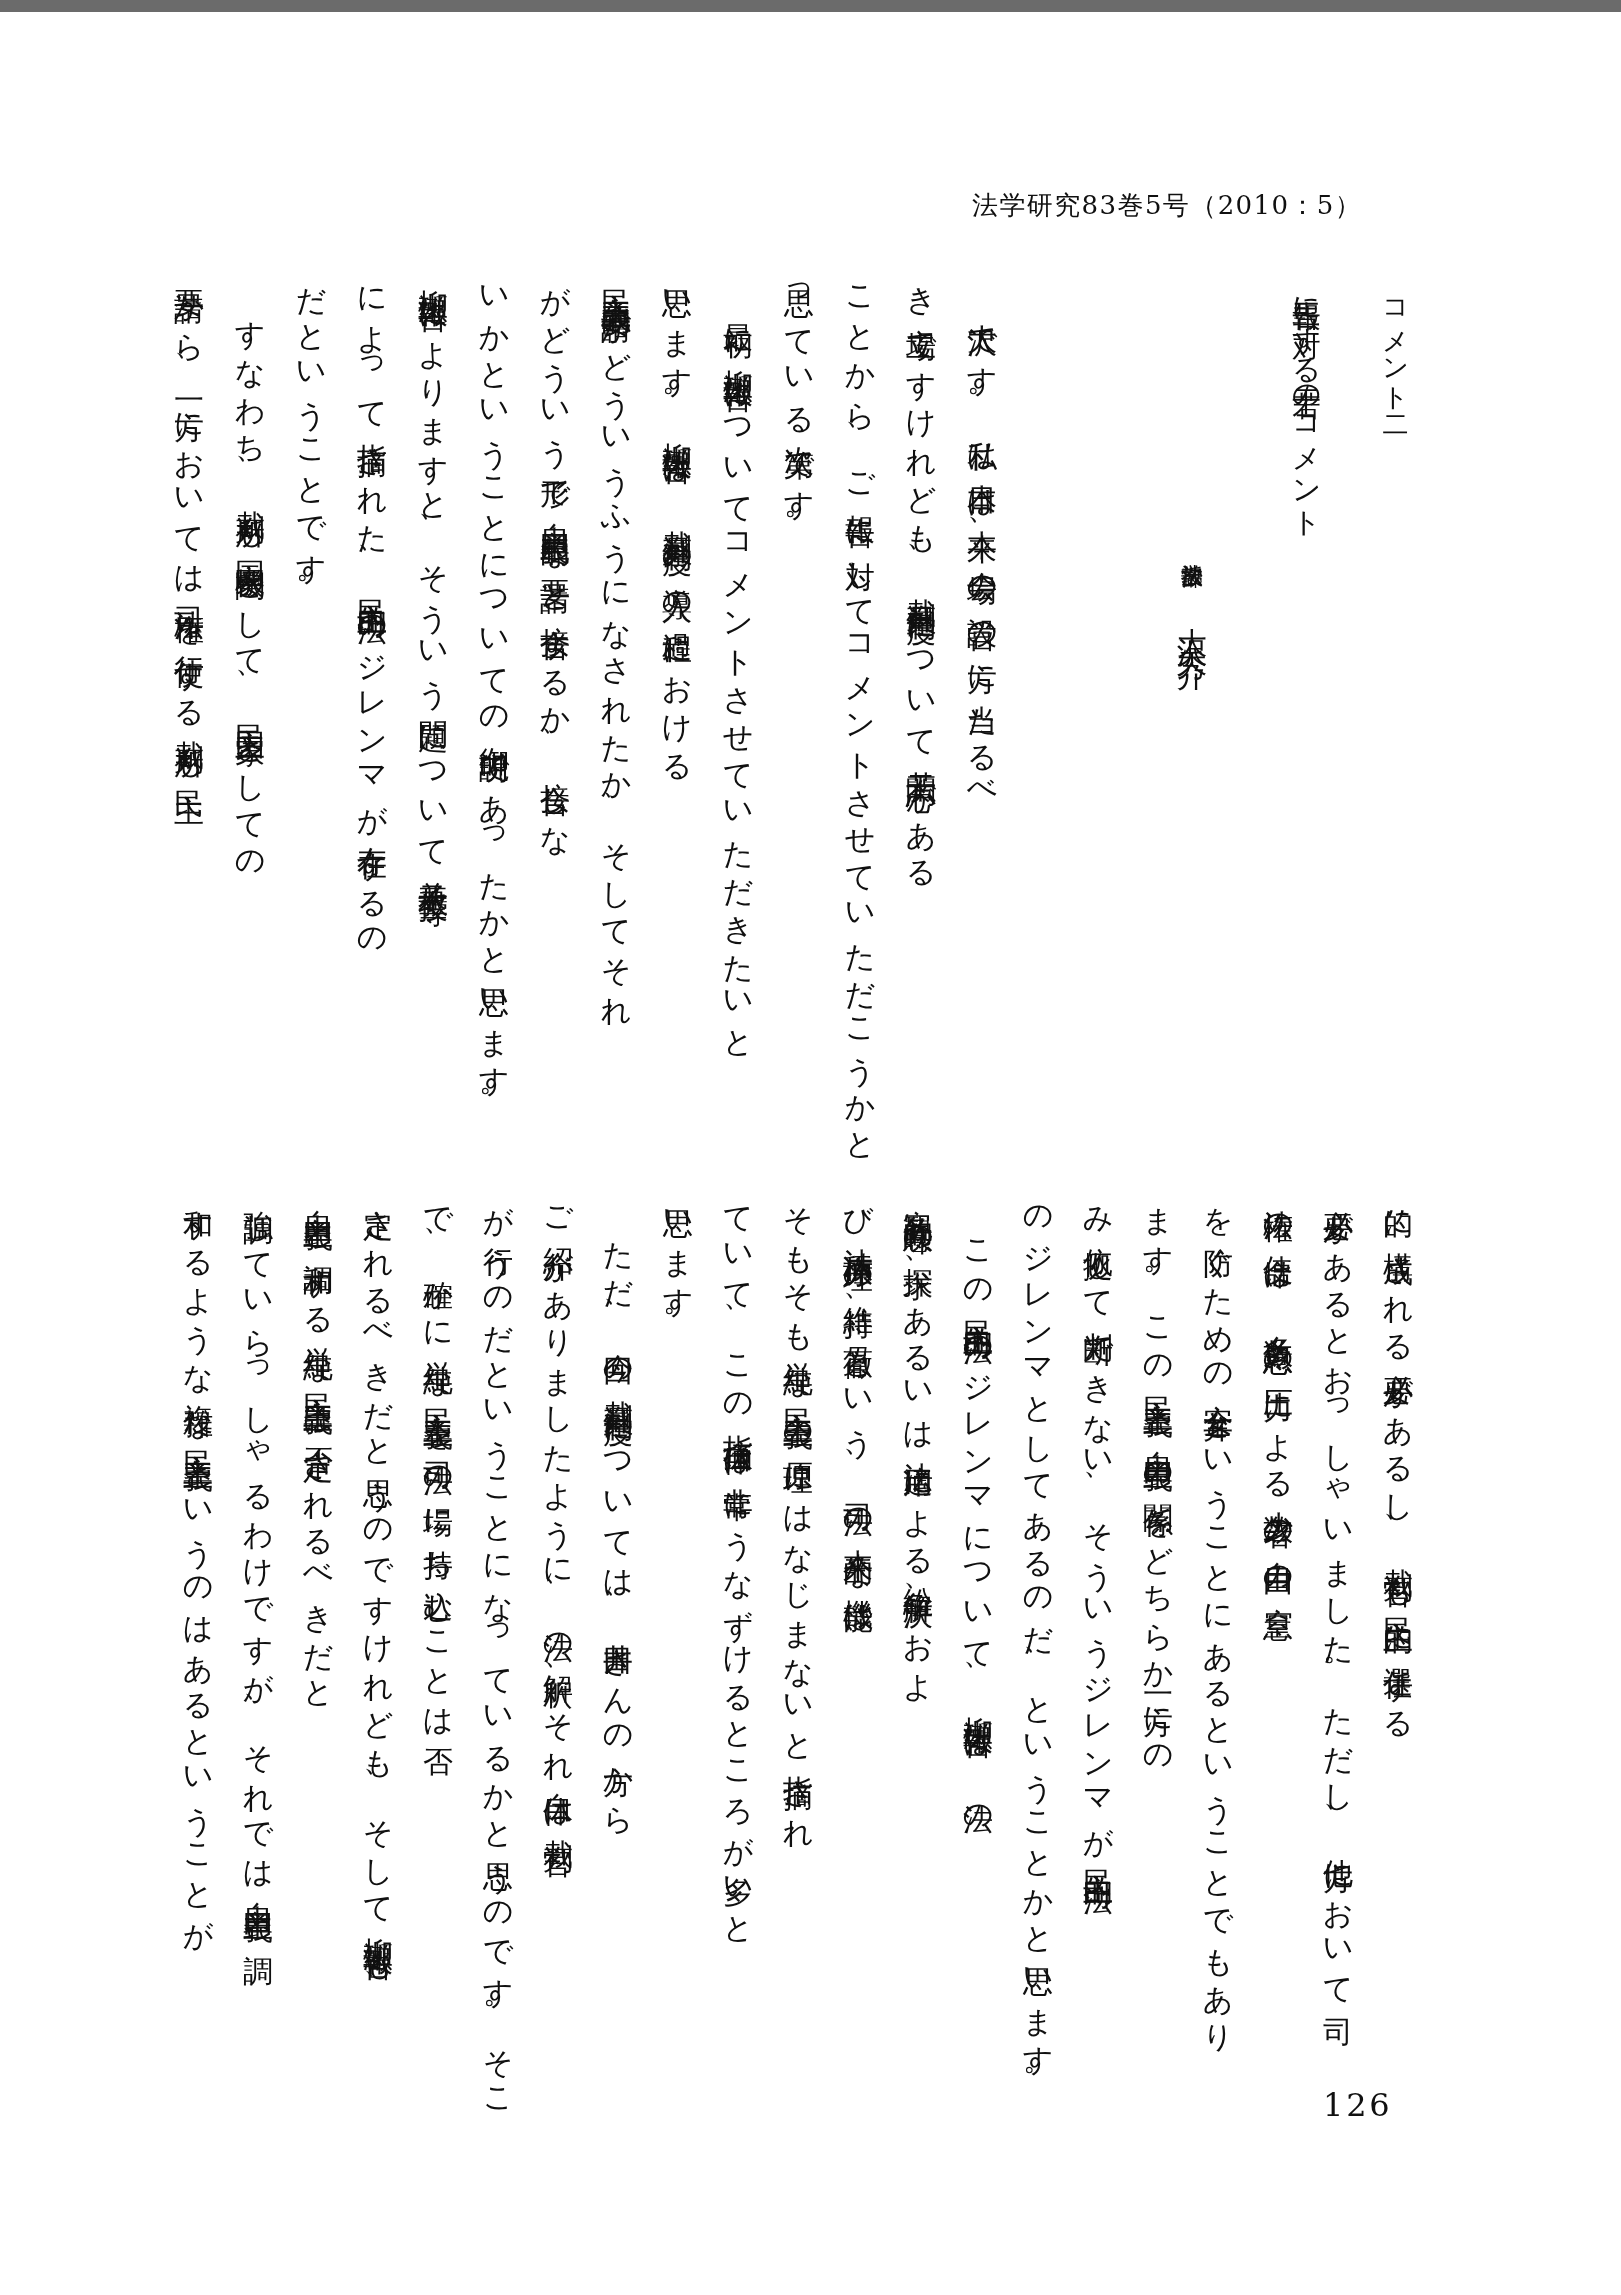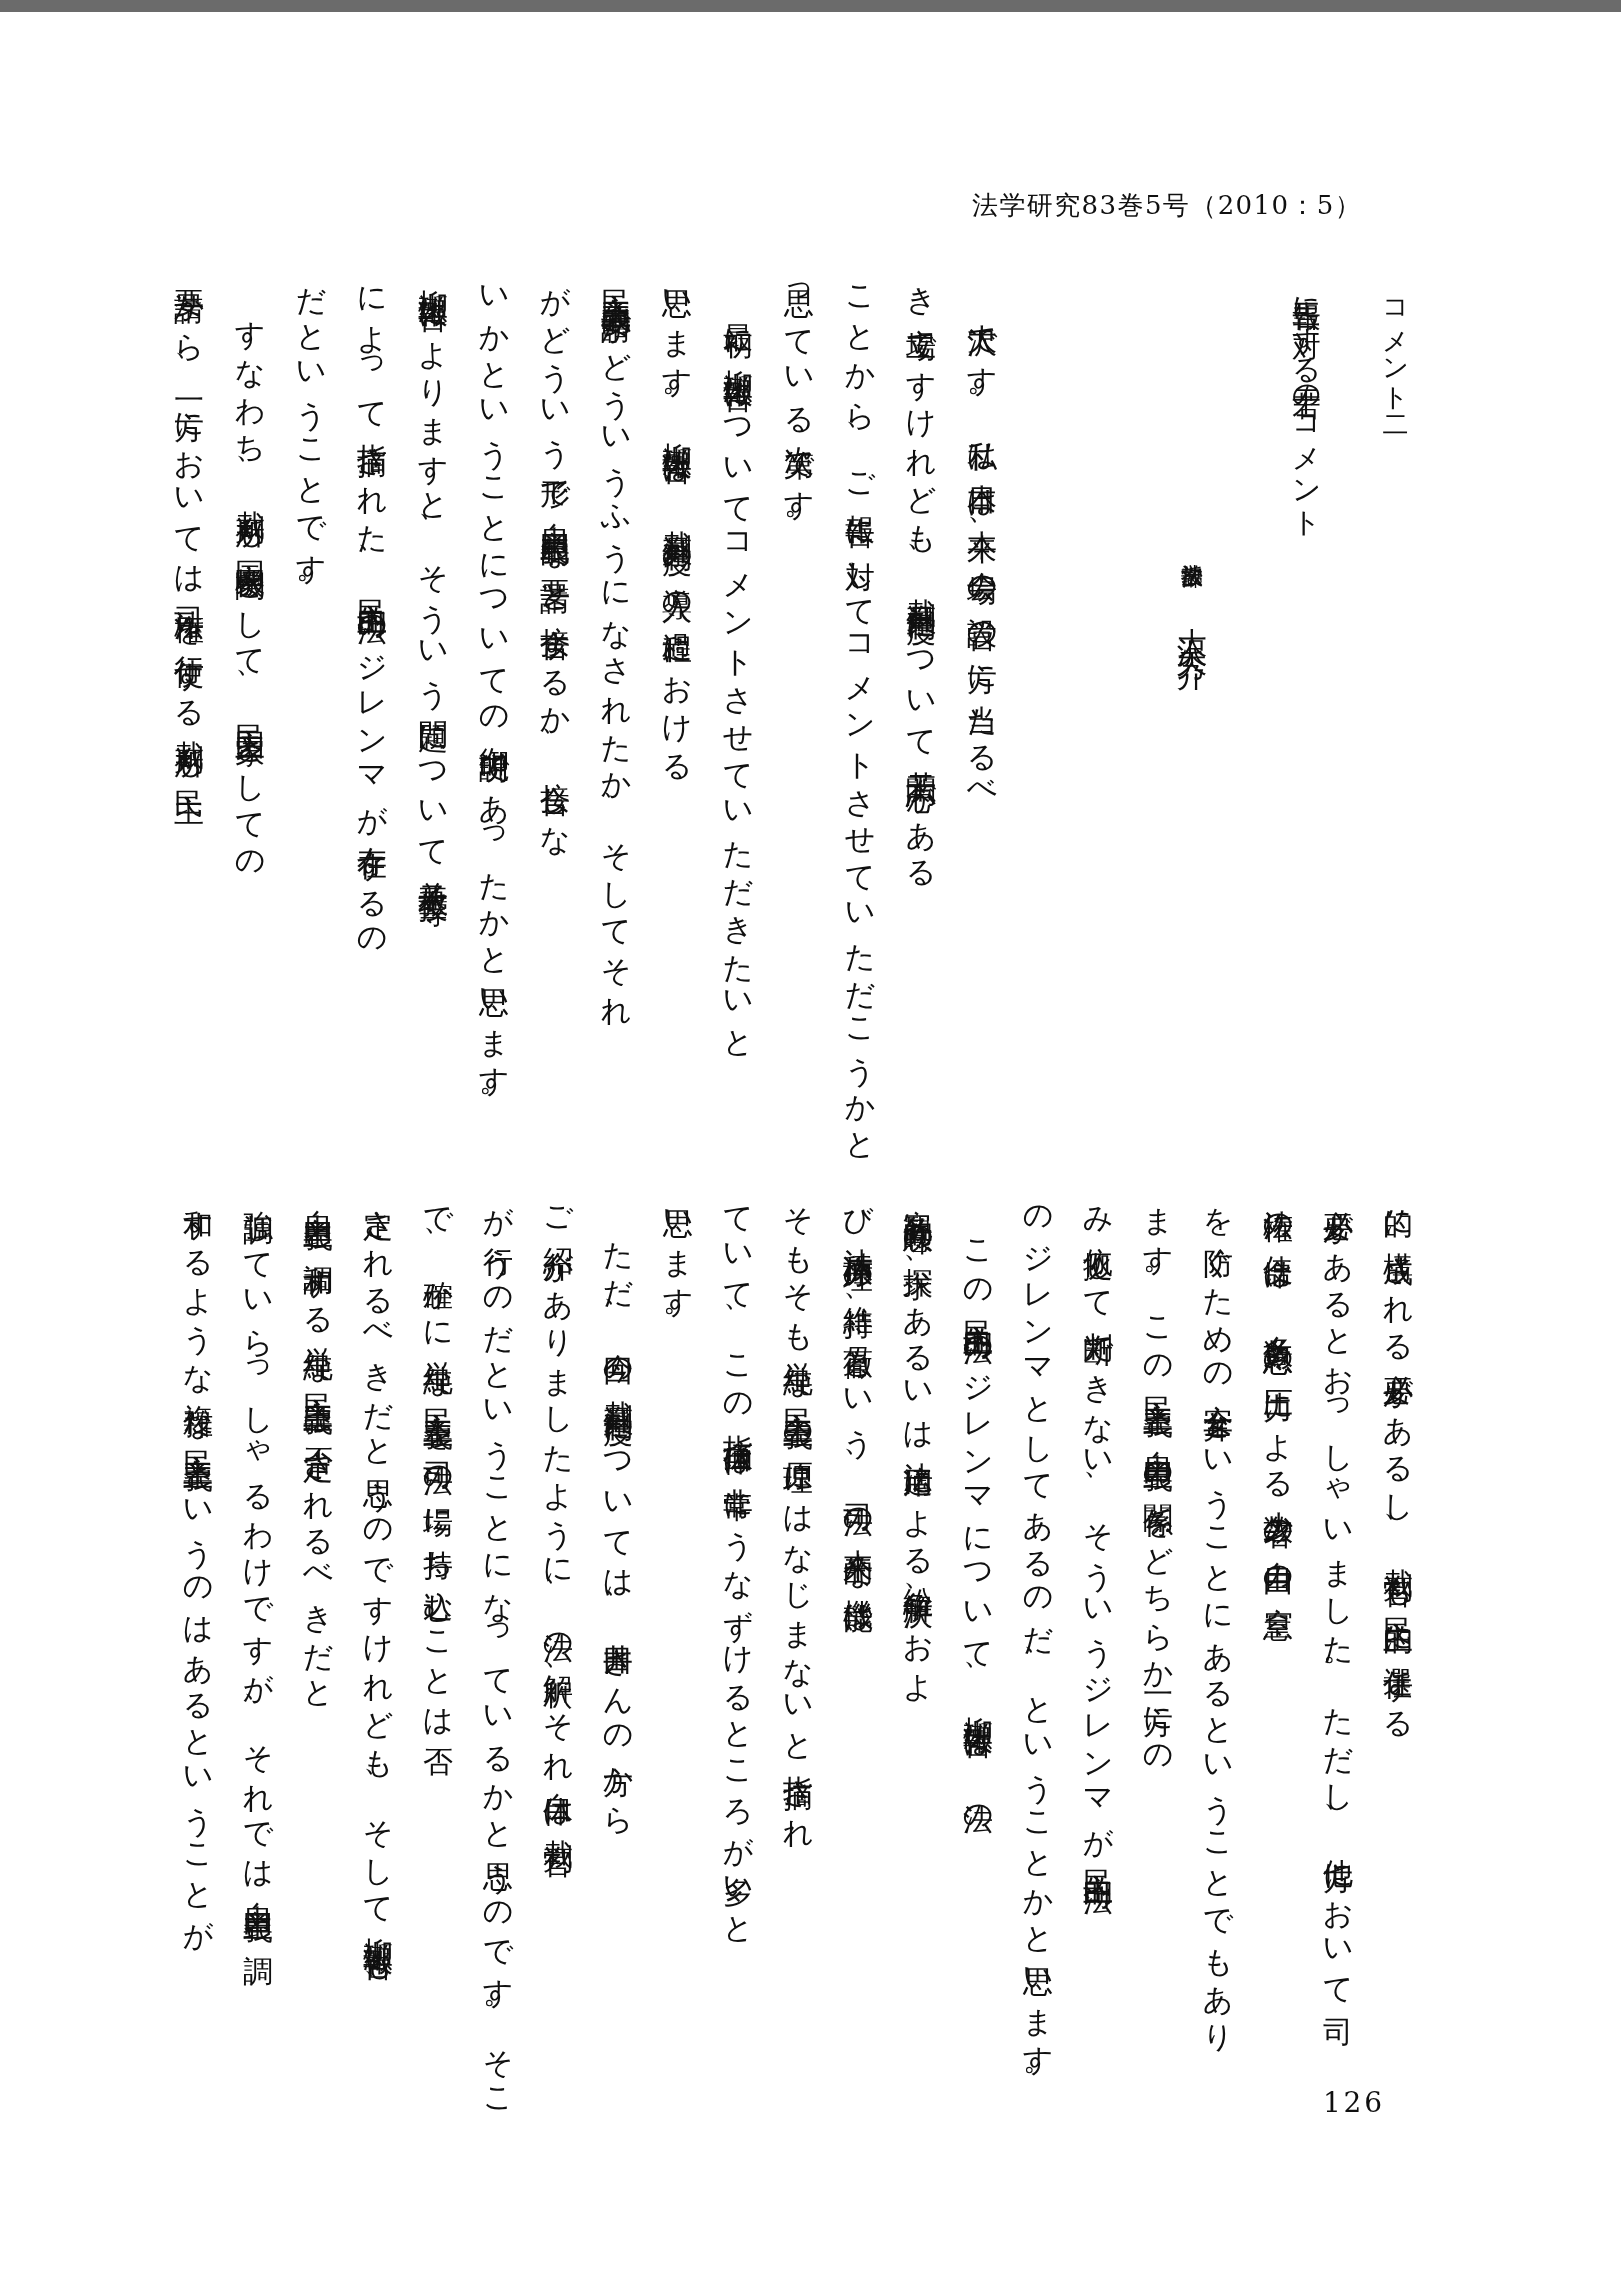--- a/index.html
+++ b/index.html
@@ -82,21 +82,21 @@
     top: 1174px;
     width: 1254px;
     height: 885px;
   }
   .block-bottom > div { line-height: 60px; }
   
   .page-number {
     position: absolute;
     left: 1323px;
     top: 2074px;
-    font-size: 28px;
+    font-size: 32px;
     letter-spacing: 2.8px;
   }
 </style>
 </head>
 <body>
 
 <div class="page">
 
   <div class="journal-header">法学研究83巻5号（2010：5）</div>
 

